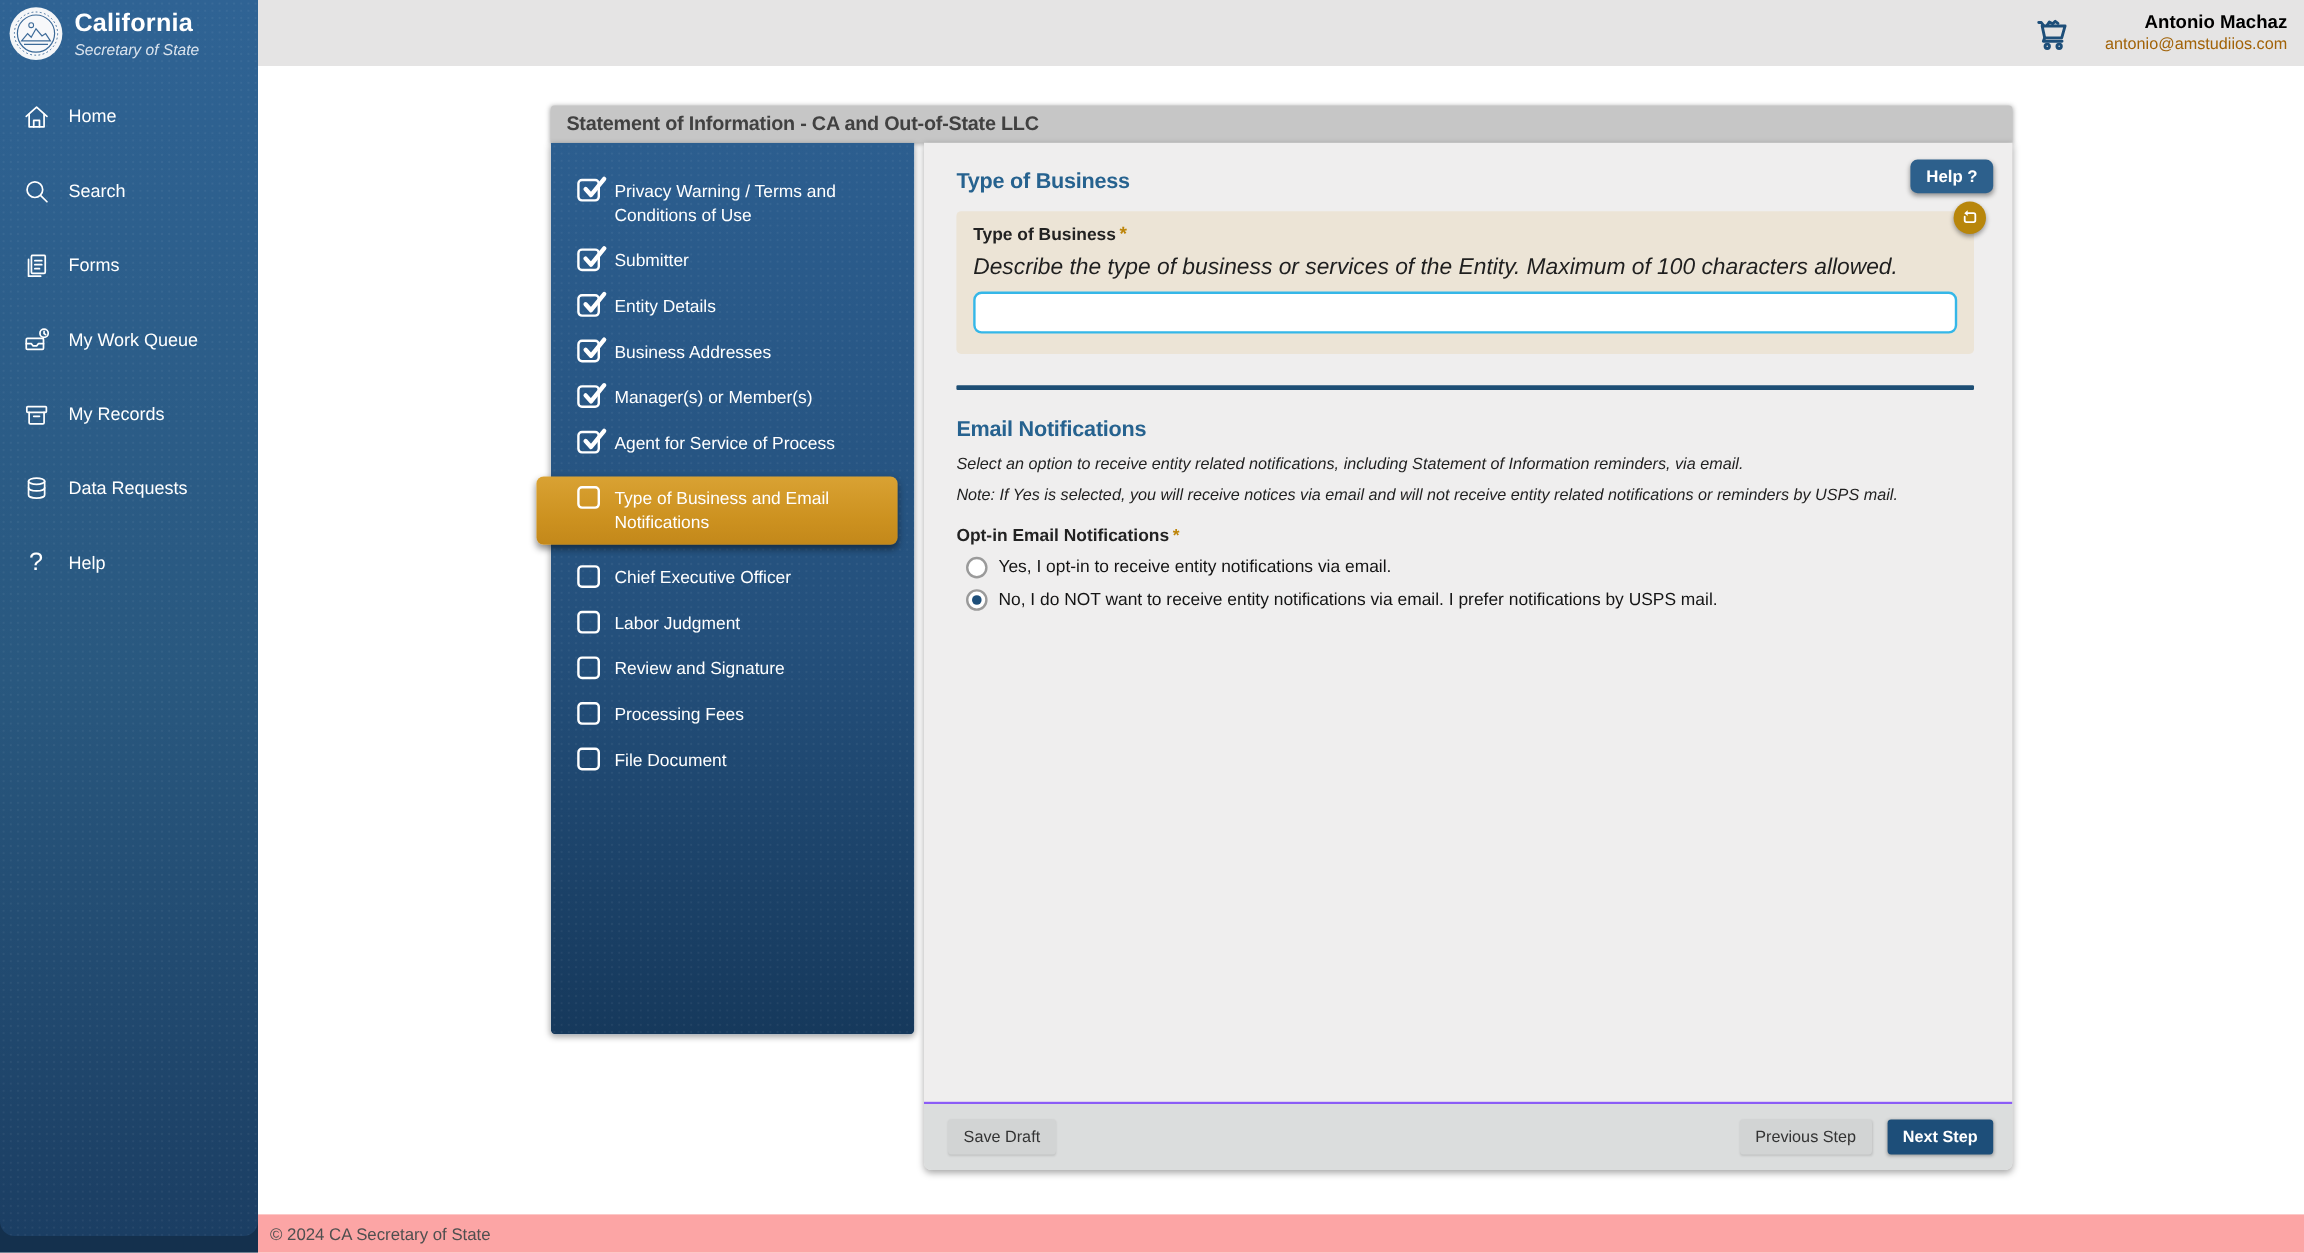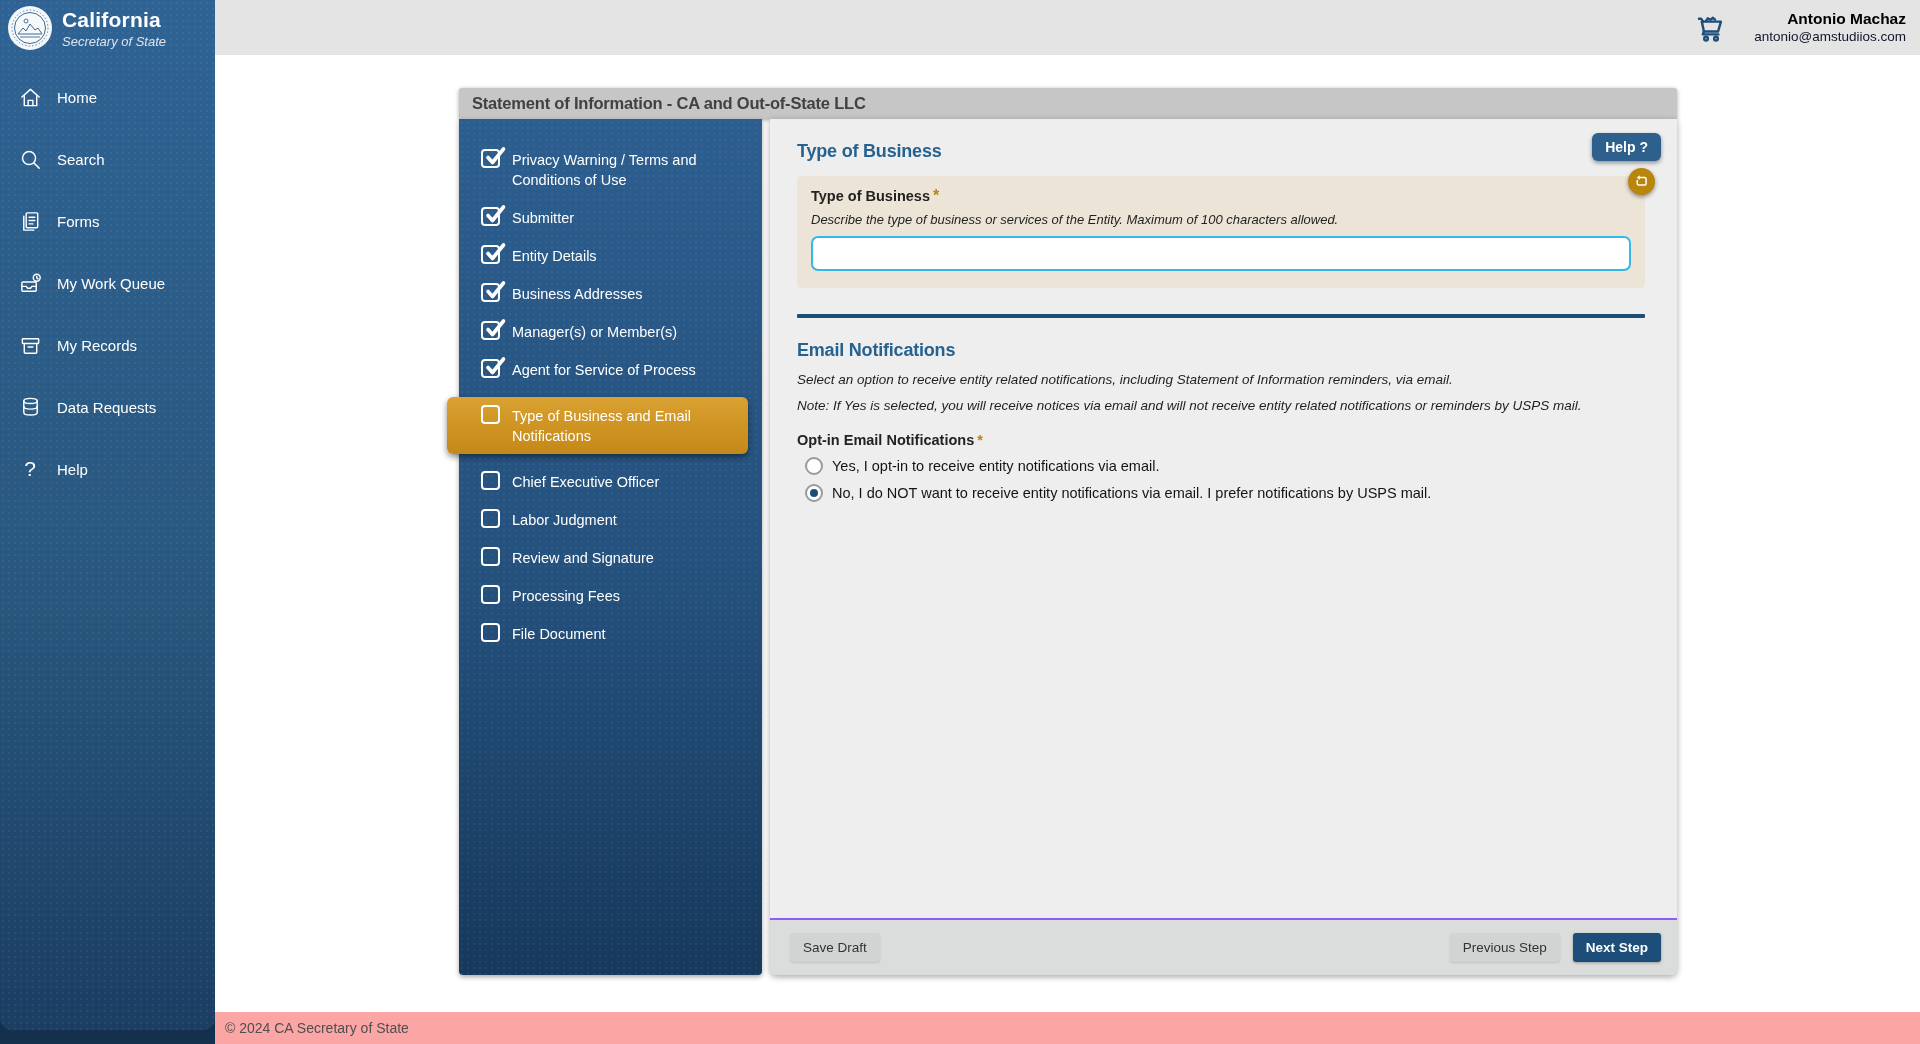--- a/index.html
+++ b/index.html
@@ -22,29 +22,29 @@
   .nav li .nicon { width:24px; height:24px; display:flex; align-items:center; justify-content:center; flex-shrink:0; }
   .nav svg { stroke:#ffffff; fill:none; stroke-width:1.5; stroke-linecap:round; stroke-linejoin:round; }
   .qmark { color:#fff; font-size:21px; font-weight:400; }
 
   
   .topbar { position:absolute; left:215px; top:0; width:1705px; height:55px; background:#e5e4e4; display:flex; align-items:center; justify-content:flex-end; gap:26px; padding-right:14px; }
   .cart { width:34px; height:34px; }
   .cart svg { stroke:#1d4e79; fill:none; stroke-width:1.7; stroke-linecap:round; stroke-linejoin:round; }
   .userbox { text-align:right; line-height:1.25; }
   .user-name { font-size:15.5px; font-weight:bold; color:#000000; }
-  .user-email { font-size:13.5px; color:#0f172a; }
+  .user-email { font-size:13.5px; color:#a16207; }
 
   
   .card-title { position:absolute; left:459px; top:88px; width:1218px; height:31px; background:#c6c6c6;
                 border-radius:3px 3px 0 0; box-shadow:0 1px 4px rgba(0,0,0,.35);
                 font-size:16.5px; font-weight:bold; color:#414141; line-height:31px; padding-left:13px; letter-spacing:-0.2px; }
 
   
-  .steps-panel { position:absolute; left:459px; top:119px; width:303px; height:856px;
+  .steps-panel { position:absolute; left:459px; top:119px; width:303px; height:743px;
                  background-image:radial-gradient(rgba(255,255,255,0.05) 1px, transparent 1.2px), linear-gradient(180deg,#2c5e8f 0%,#24507c 55%,#16395c 100%);
                  background-size:6px 6px, 100% 100%; border-radius:0 0 4px 4px; box-shadow:0 2px 5px rgba(0,0,0,.35); }
   .steps { list-style:none; padding-top:30px; }
   .step { display:flex; align-items:flex-start; gap:12px; padding-left:22px; margin-bottom:17px; color:#ffffff; font-size:14.5px; line-height:20px; cursor:pointer; }
   .cb { position:relative; width:19px; height:19px; border:2.5px solid #ffffff; border-radius:4px; flex-shrink:0; margin-top:0px; }
   .cb .tick { position:absolute; left:0px; top:-6px; width:24px; height:24px; }
   .cb .tick path { stroke:#ffffff; stroke-width:3.6; fill:none; stroke-linecap:round; stroke-linejoin:round; }
   .step-label { padding-top:1px; padding-right:8px; }
   .step.active { margin-left:-12px; margin-right:14px; padding:8px 0 8px 34px; border-radius:6px;
                  background:linear-gradient(180deg,#d9a233 0%,#cd9220 60%,#c3881a 100%);
@@ -53,21 +53,21 @@
   
   .content { position:absolute; left:770px; top:119px; width:907px; height:856px; background:#efeeee;
              border-radius:0 0 6px 6px; box-shadow:0 2px 6px rgba(0,0,0,.35); padding:22px 32px 0 27px; }
   .help-btn { position:absolute; top:14px; right:16px; background:#2d608c; color:#ffffff; font-weight:bold; font-size:14px;
               padding:6px 13px; border:none; border-radius:6px; box-shadow:0 2px 4px rgba(0,0,0,.4); cursor:pointer; }
   .sec-heading { color:#26628f; font-size:18px; font-weight:bold; letter-spacing:-0.2px; }
 
   .field-panel { position:relative; margin-top:14px; background:#ece4d6; border-radius:4px; padding:11px 14px 17px 14px; }
   .field-label { font-size:14.5px; font-weight:bold; color:#222222; }
   .req { color:#bd8408; font-weight:bold; margin-left:3px; }
-  .hint { font-size:13px; font-style:italic; color:#1f1f1f; margin-top:7px; }
+  .hint { font-size:19px; font-style:italic; color:#1f1f1f; margin-top:7px; }
   .tob-input { display:block; width:100%; height:35px; margin-top:9px; background:#ffffff;
                border:2px solid #35b7e8; border-radius:7px; outline:none; padding:0 10px; font-size:14px; font-family:"Liberation Sans",sans-serif; }
   .reset-fab { position:absolute; top:-8px; right:-10px; width:27px; height:27px; border-radius:50%;
                background:#b8860b; border:none; box-shadow:0 2px 4px rgba(0,0,0,.4); cursor:pointer;
                display:flex; align-items:center; justify-content:center; }
   .reset-fab svg { stroke:#ffffff; fill:none; stroke-width:2.1; stroke-linecap:round; stroke-linejoin:round; }
 
   .divider { height:4px; background:#1d4e74; margin-top:26px; border-radius:1px; }
   .email-sec { margin-top:22px; }
   .note-line { font-size:13.5px; font-style:italic; color:#1f1f1f; margin-top:11px; }

